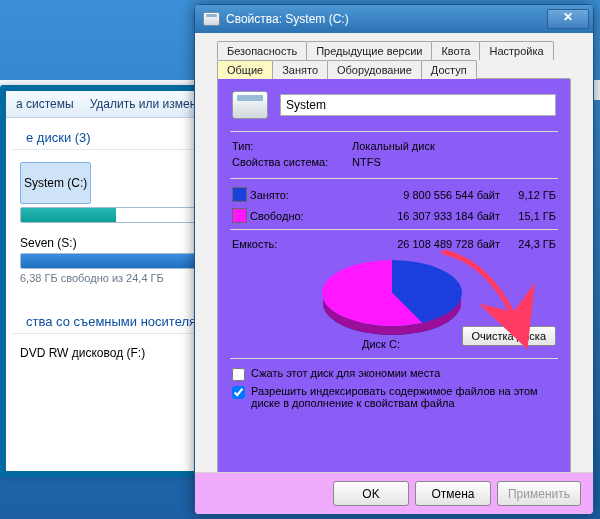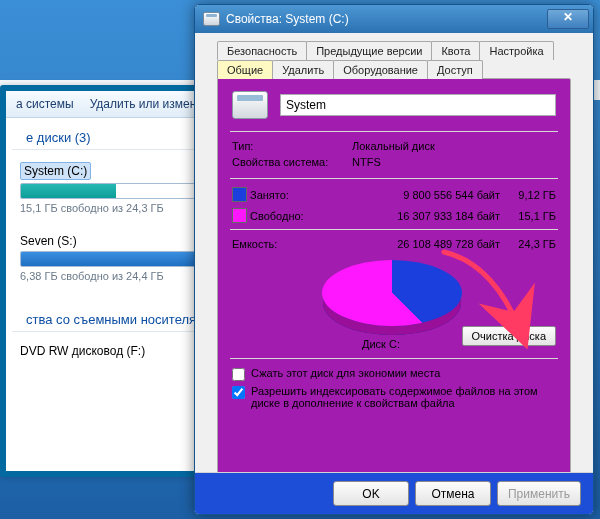--- a/index.html
+++ b/index.html
@@ -69,21 +69,21 @@
   }
   .bg-drive .sub {
     color: #6b7a8a;
     font-size: 11px;
     margin-bottom: 10px;
   }
   .sel {
     background: #cfe3f8;
     border: 1px solid #7fb2e6;
     border-radius: 2px;
-    padding: 1px 3px;
+    padding: 13px 3px;
     display: inline-block;
   }
   .teal { background: linear-gradient(#27b8b3, #0e9e98); }
   .blue { background: linear-gradient(#3a8fe0, #1f6fc2); }
 
   
   .dlg {
     position: absolute;
     left: 194px;
     top: 4px;
@@ -173,21 +173,21 @@
     background: #fef9c3;
     position: relative;
     z-index: 3;
   }
   .tabbreak {
     flex-basis: 100%;
     height: 0;
     order: 1;
   }
   .tab-pane {
-    background: #a21caf;
+    background: #8b5cf6;
     border: 1px solid #a8a8a8;
     border-radius: 0 2px 2px 2px;
     height: 396px;
     padding: 12px 14px;
     position: relative;
     box-sizing: border-box;
   }
 
   
   .vol-row {
@@ -299,21 +299,21 @@
   }
   .chk input {
     margin: 1px 0 0 0;
   }
 
   
   .btnbar {
     position: absolute;
     left: 0; right: 0; bottom: 0;
     height: 42px;
-    background: #1d4ed8;
+    background: #f0abfc;
     border-top: 1px solid #d4d4d4;
     display: flex;
     justify-content: flex-end;
     gap: 6px;
     padding: 8px 12px;
     box-sizing: border-box;
   }
   .btn {
     min-width: 76px;
     padding: 3px 10px;
@@ -345,21 +345,20 @@
     <span>а системы</span>
     <span>Удалить или измени</span>
   </div>
   <div class="section-title">е диски (3)</div>
 
   <div class="bg-drive">
     <div class="dname"><span class="sel">System (C:)</span></div>
     <div class="bar">
         <div class="fill teal" style="width:38%"></div>
       </div>
-    <div class="sub">15,1 ГБ свободно из 24,3 ГБ</div>
   </div>
 
   <div class="bg-drive">
     <div class="dname">Seven (S:)</div>
     <div class="bar">
         <div class="fill blue" style="width:74%"></div>
       </div>
     <div class="sub">6,38 ГБ свободно из 24,4 ГБ</div>
   </div>
 
@@ -378,21 +377,21 @@
   </div>
 
   <div class="dlg-body">
     <div class="tabs">
       <div class="tab row2">Безопасность</div>
       <div class="tab row2">Предыдущие версии</div>
       <div class="tab row2">Квота</div>
       <div class="tab row2">Настройка</div>
       <div class="tabbreak"></div>
       <div class="tab row1 active">Общие</div>
-      <div class="tab row1">Удалить</div>
+      <div class="tab row1">Занято</div>
       <div class="tab row1">Оборудование</div>
       <div class="tab row1">Доступ</div>
     </div>
 
     <div class="tab-pane">
 
       <div class="vol-row">
         <div class="drive-icon-big"></div>
         <input class="vol-input" value="System" style="">
       </div>

